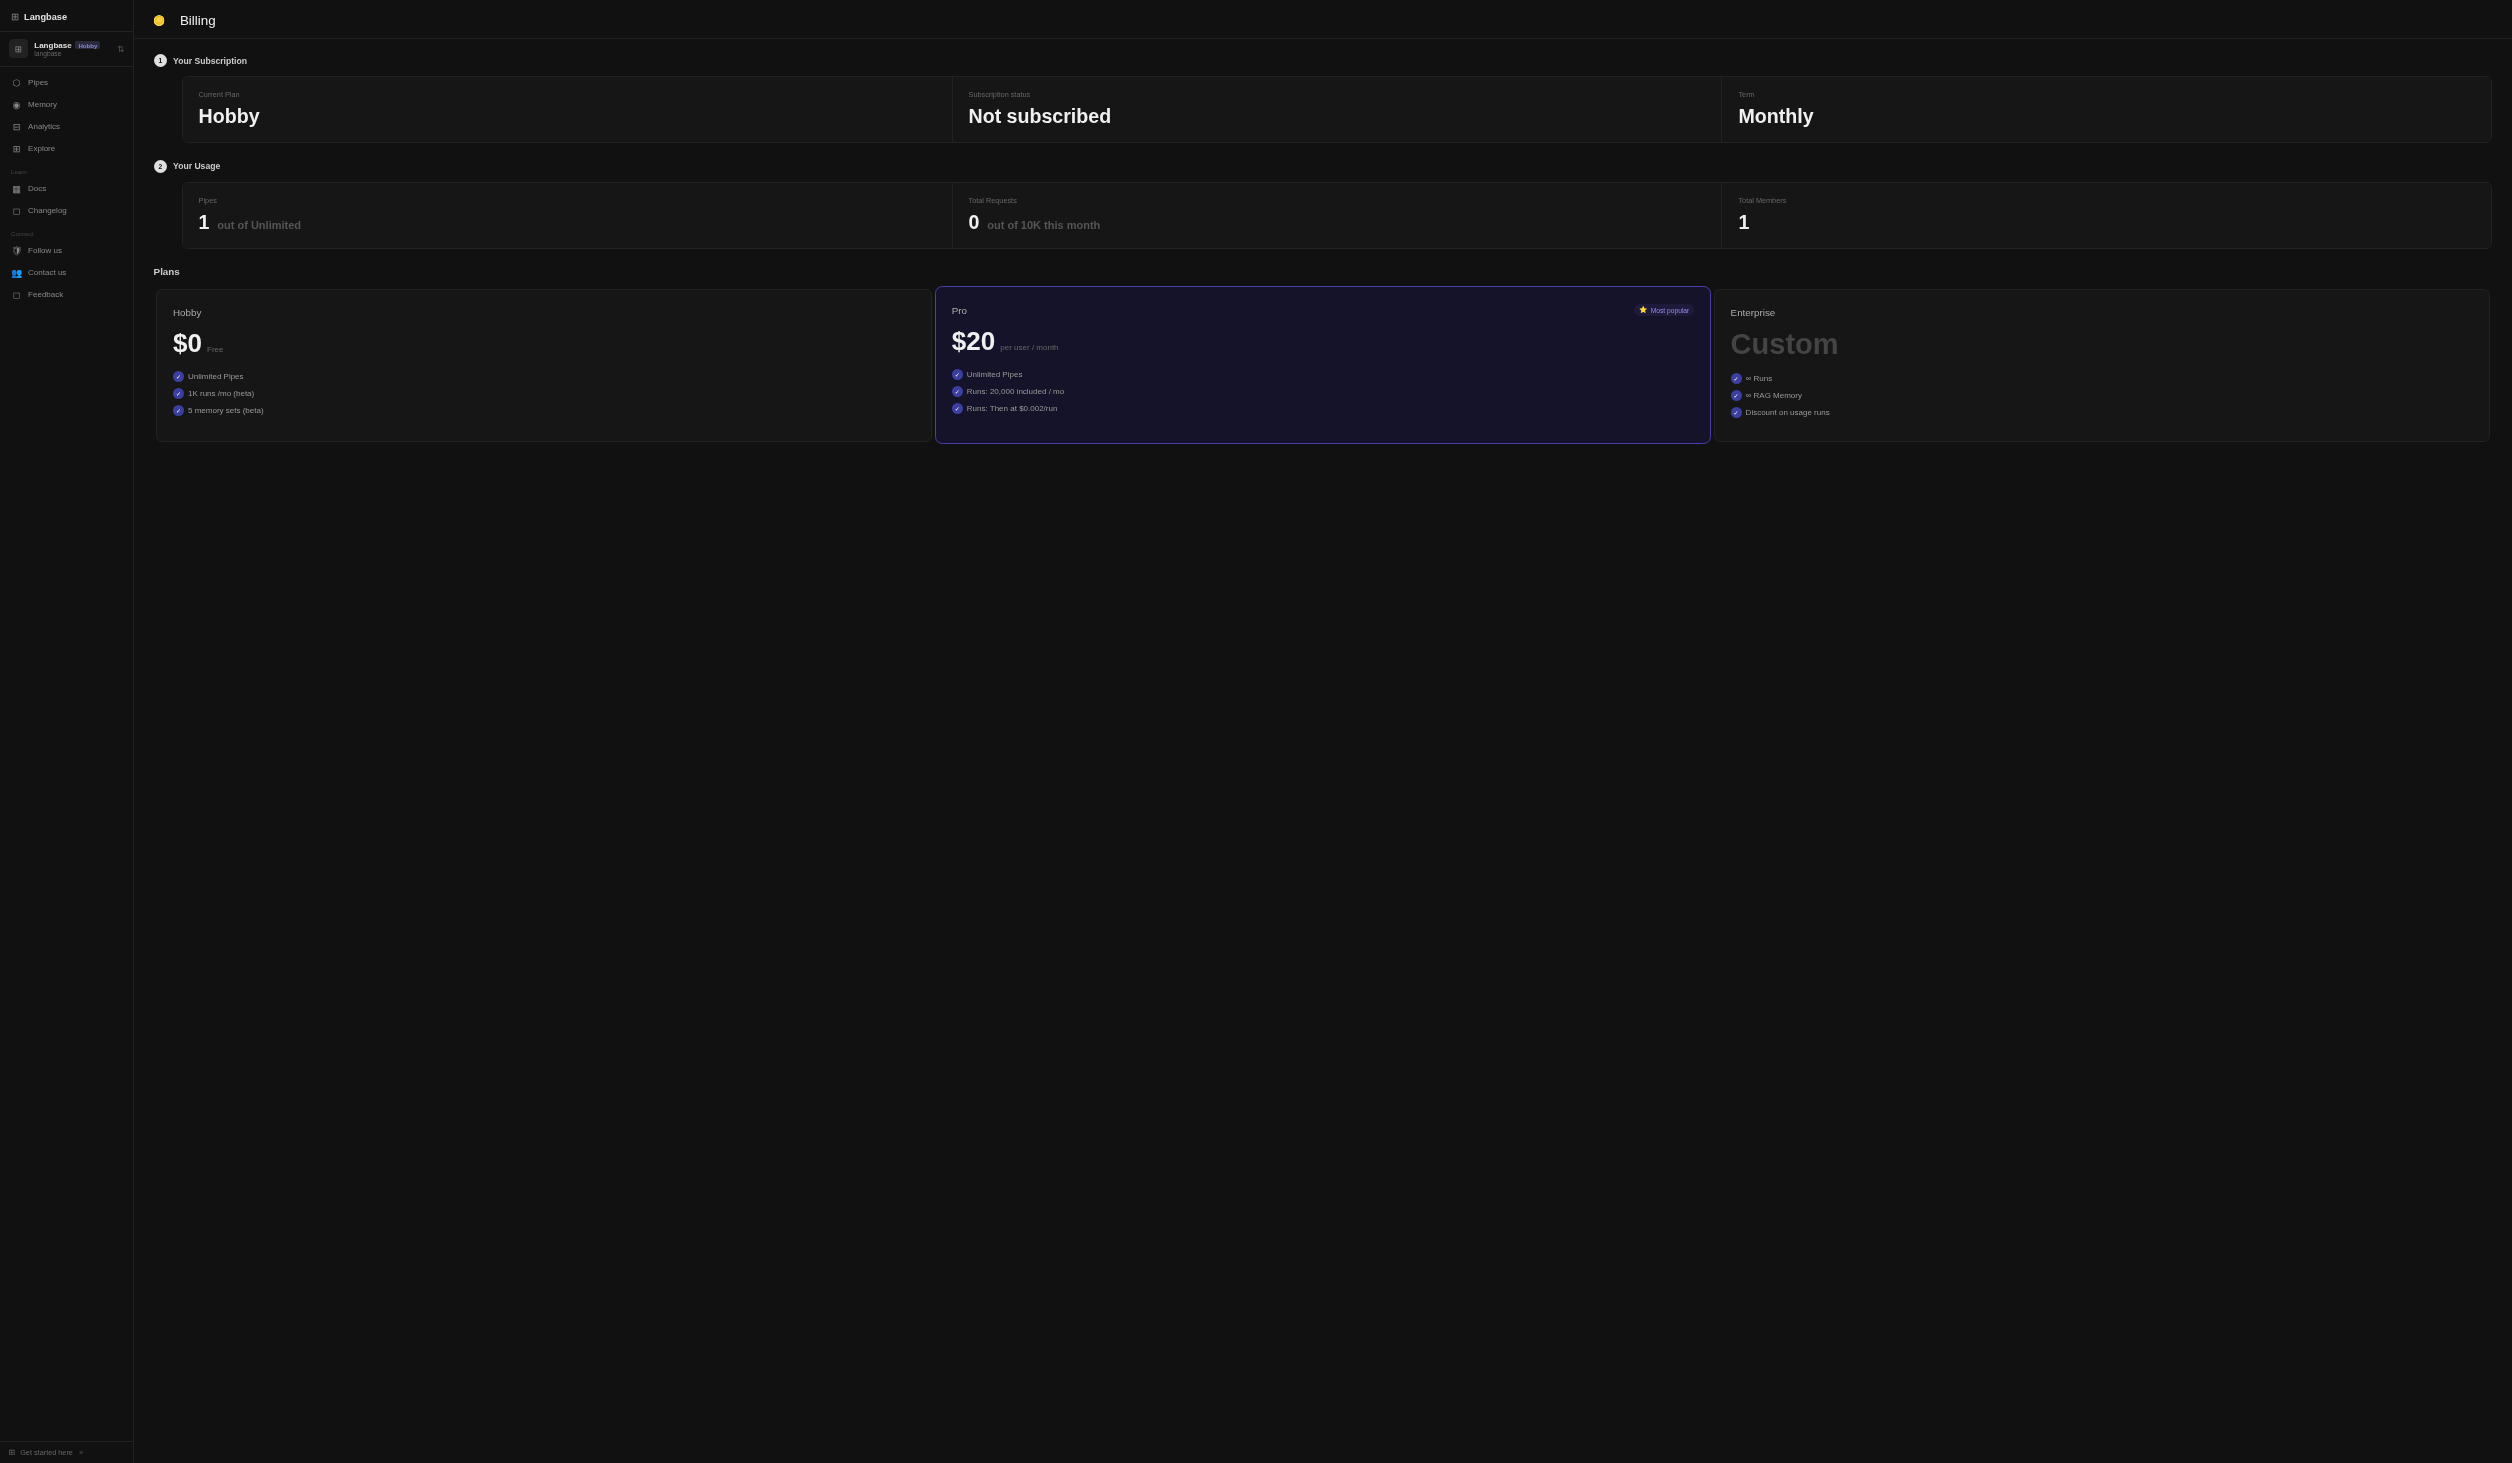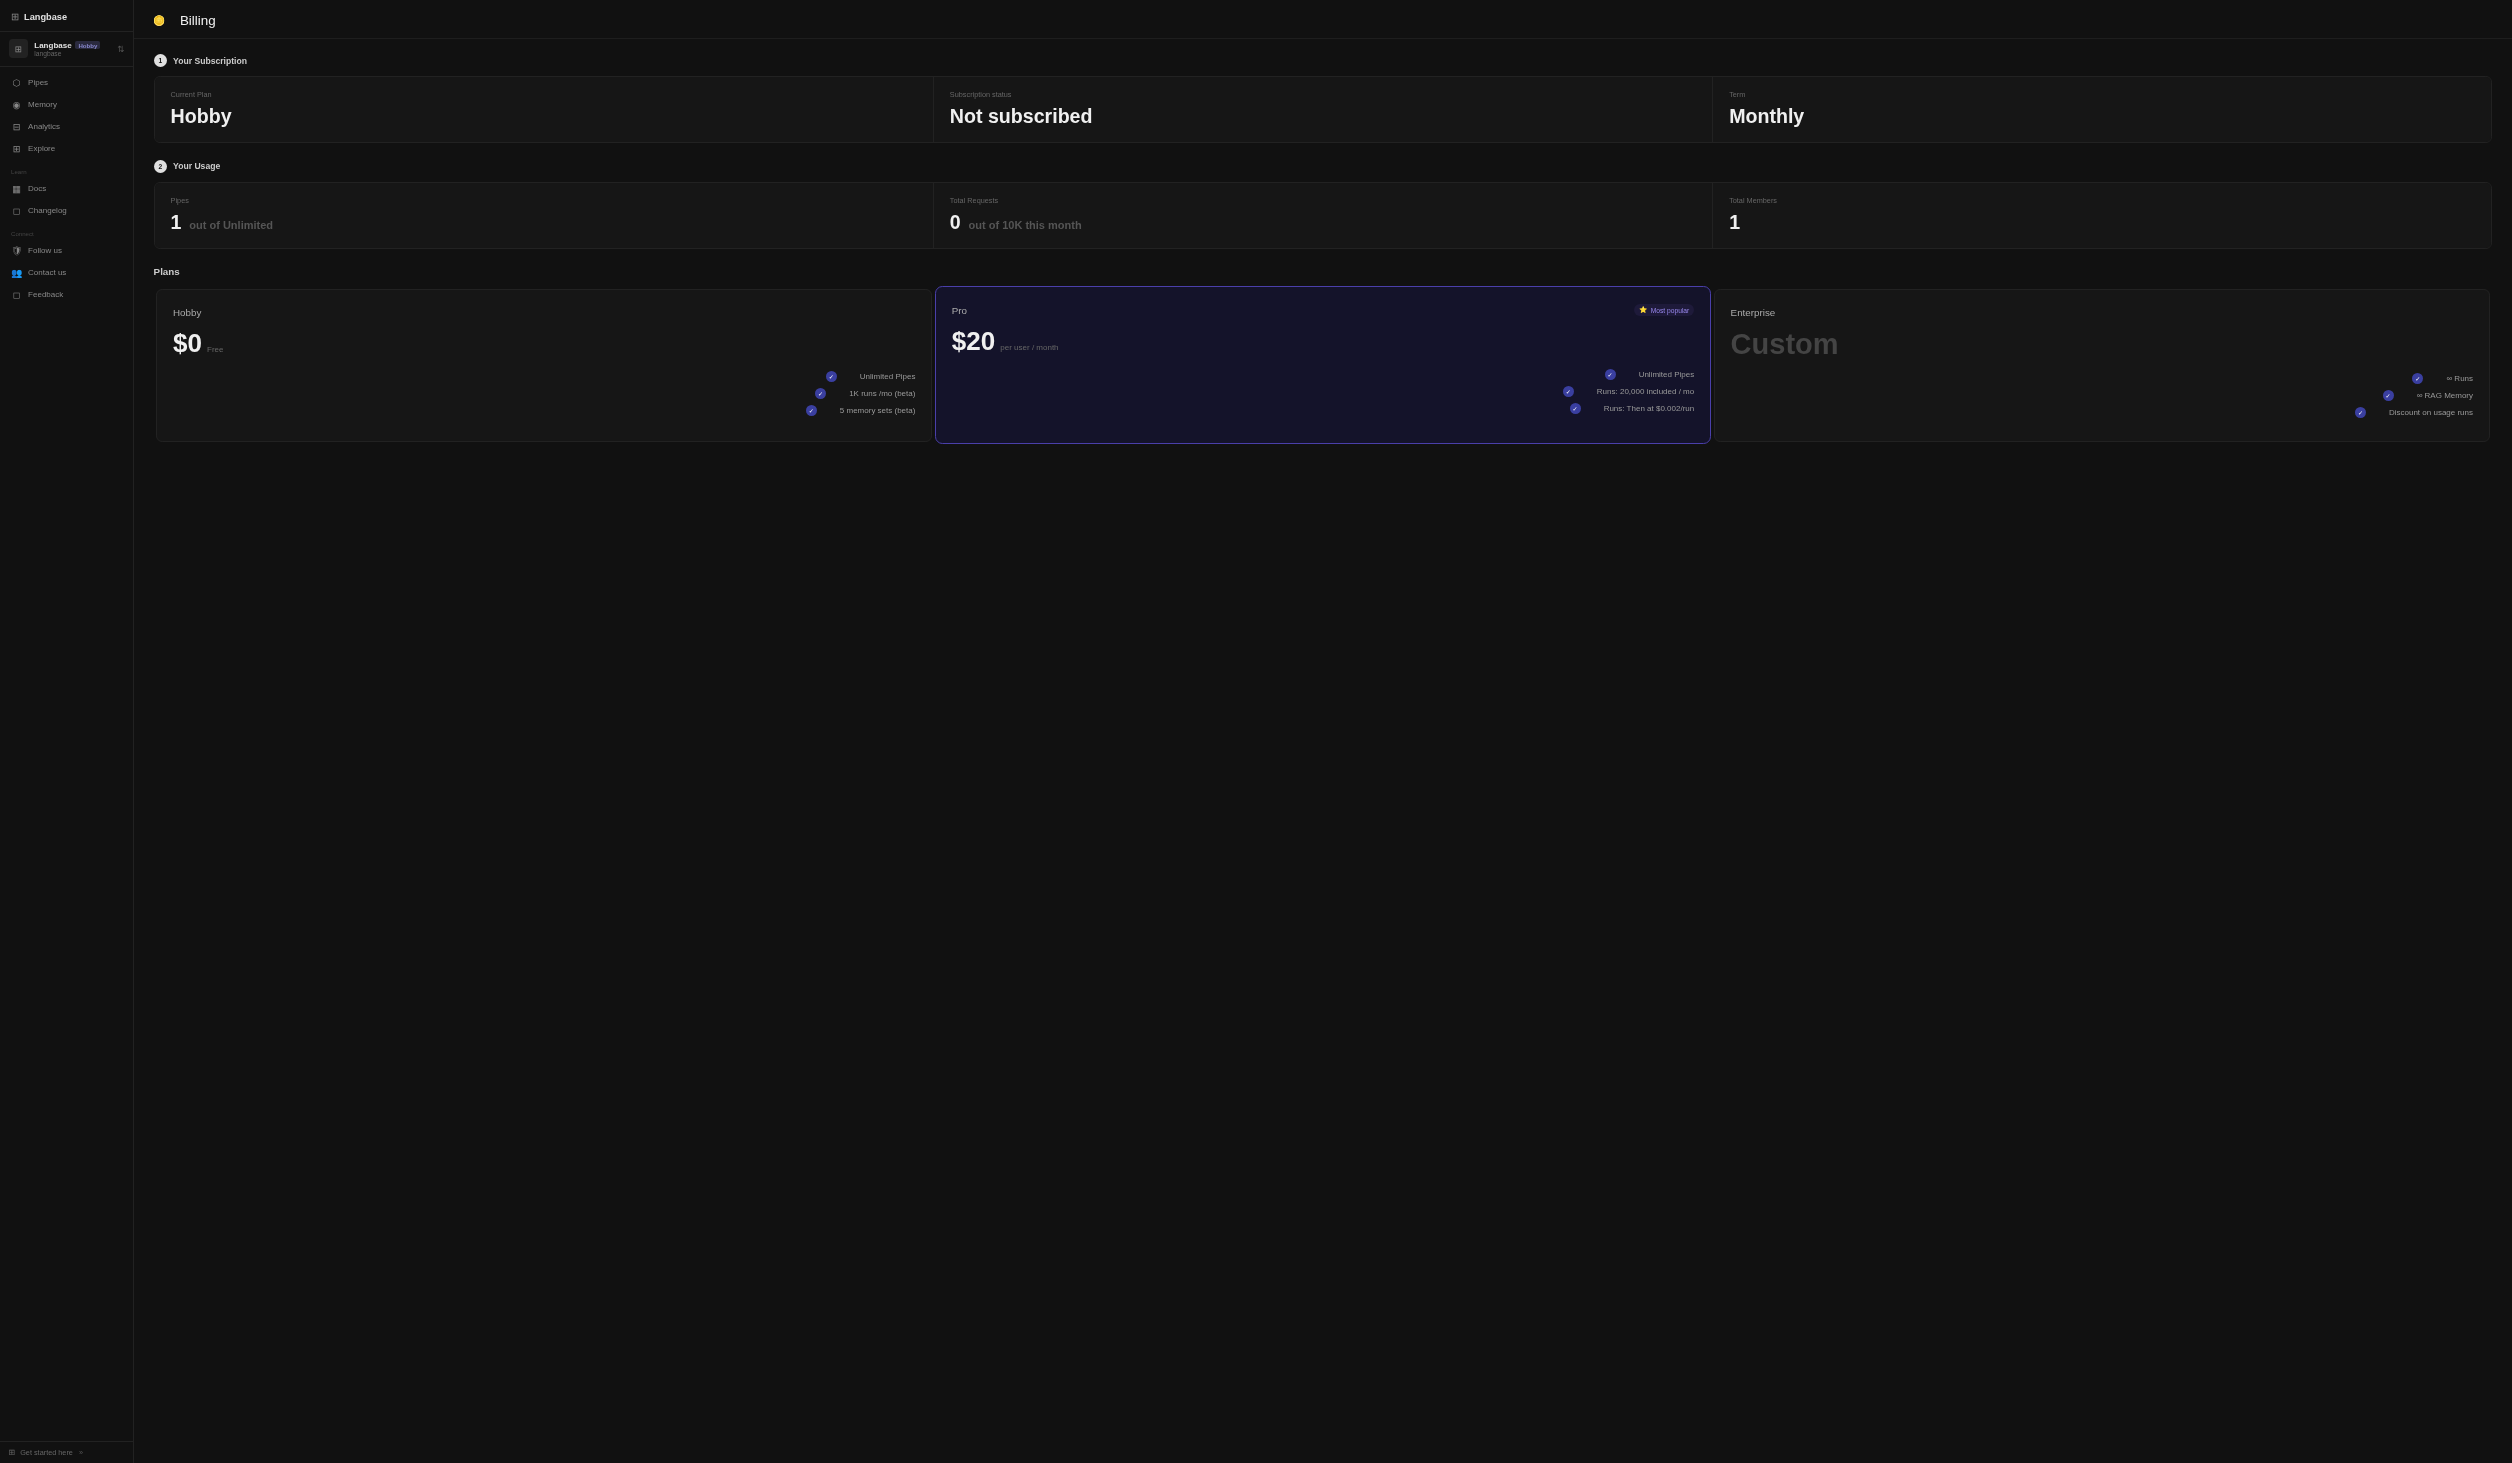--- a/index.html
+++ b/index.html
@@ -209,20 +209,21 @@
       justify-content: center;
       flex-shrink: 0;
     }
 
     .cards-row {
       display: flex;
       gap: 0;
       border: 0.6px solid #222;
       border-radius: 6.1px;
       overflow: hidden;
+      margin-left: 28px;
     }
 
     .card {
       flex: 1;
       padding: 13.4px 16px;
       background: #161616;
       border-right: 0.6px solid #222;
     }
 
     .card:last-child {
@@ -325,25 +326,24 @@
       color: #444;
     }
 
     .plan-features {
       list-style: none;
     }
 
     .plan-feature {
       display: flex;
       align-items: center;
-      gap: 23px;
+      gap: 4px;
       font-size: 8px;
       color: #999;
       margin-bottom: 6.1px;
-      justify-content: flex-end;
     }
 
     .feature-check {
       width: 11px;
       height: 11px;
       border-radius: 50%;
       background: #3a3fa0;
       display: flex;
       align-items: center;
       justify-content: center;

